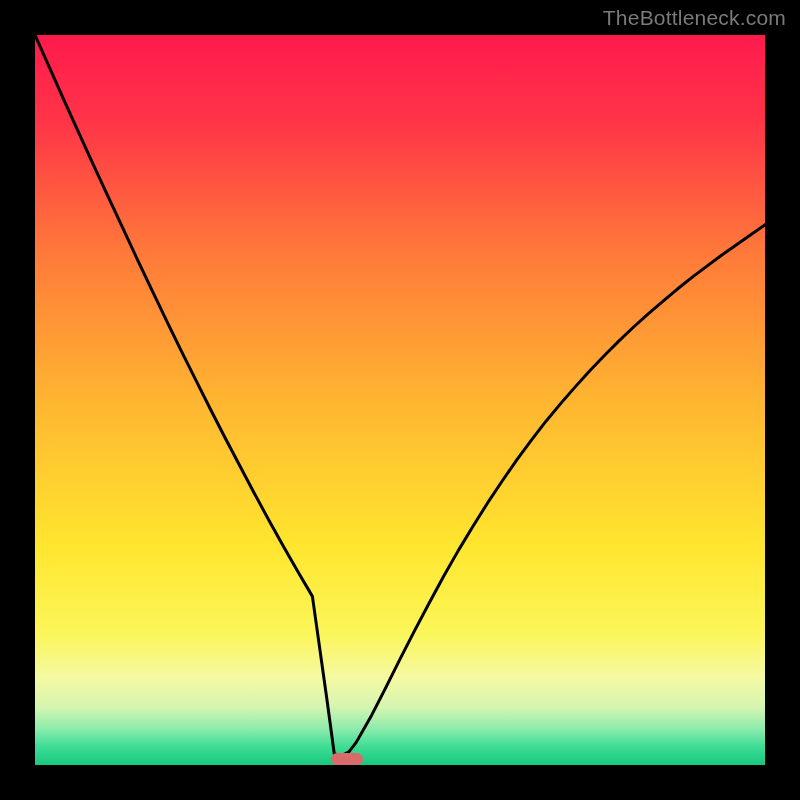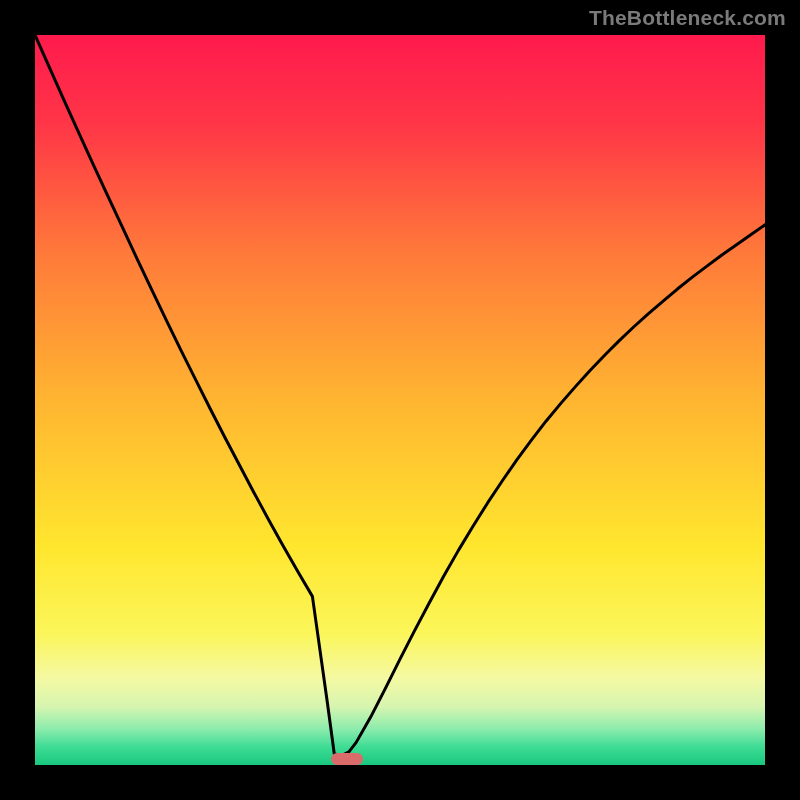--- a/index.html
+++ b/index.html
@@ -44,21 +44,21 @@
   .marker {
     position: absolute;
     border-radius: 6px;
   }
   .watermark {
     position: absolute;
     top: 6px;
     right: 14px;
     color: #7a7a7a;
     font-size: 21px;
-    font-weight: 700;
+    font-weight: 400;
     letter-spacing: 0.2px;
   }
 </style>
 </head>
 <body>
 
 <div class="frame">
   <div class="plot-area">
     <svg class="gradient" viewBox="0 0 730 730" preserveAspectRatio="none">
       <defs>

